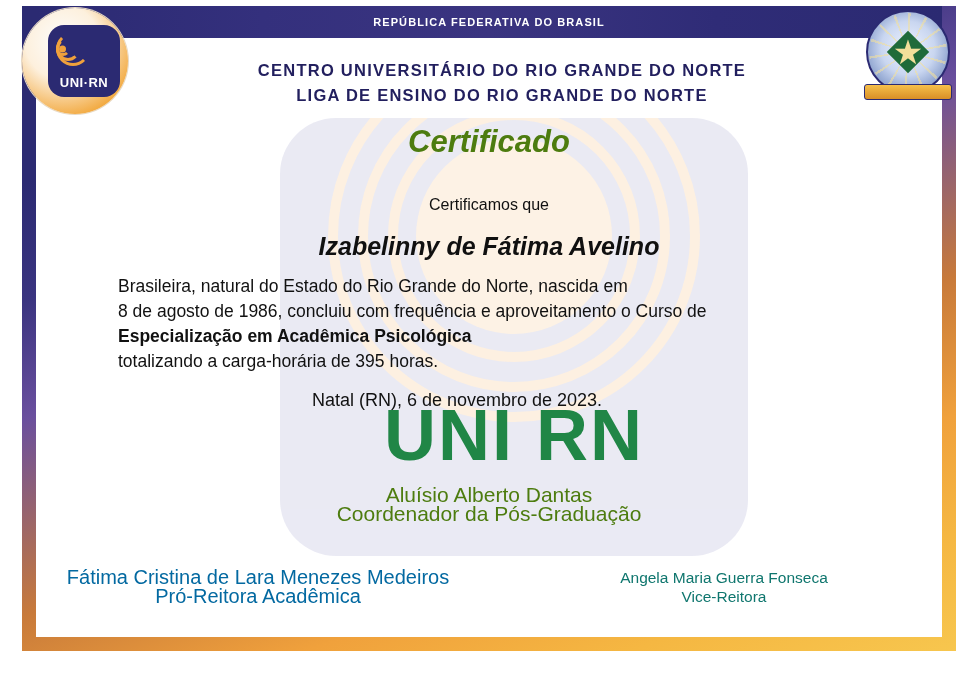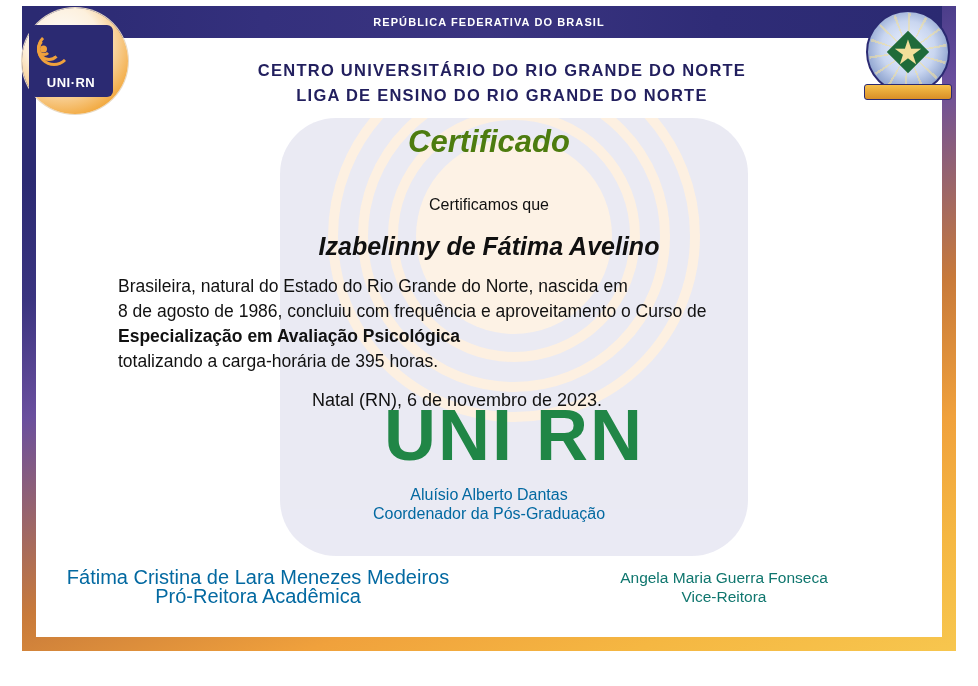--- a/index.html
+++ b/index.html
@@ -123,24 +123,24 @@
   .logo-left {
     position: absolute;
     left: 22px; top: 8px;
     width: 106px; height: 106px;
     border-radius: 50%;
     background: radial-gradient(circle at 38% 32%, #fdfdfd 0%, #fdf0dd 38%, #f2a93f 78%, #e08a2a 100%);
     box-shadow: 0 0 0 1px #e7d9c4;
   }
   .logo-left-inner {
     position: absolute;
-    left: 7px; top: 17px;
-    width: 84px; height: 72px;
+    left: 26px; top: 17px;
+    width: 72px; height: 72px;
     background: #2b2a72;
-    border-radius: 6px;
+    border-radius: 16px;
     overflow: hidden;
   }
   .logo-left-inner .arcs {
     position: absolute;
     left: 8px; top: 7px;
     width: 40px; height: 34px;
   }
   .logo-left-inner .arc {
     position: absolute;
     left: 0; top: 50%;
@@ -279,23 +279,23 @@
     font-size: 18px;
     color: #111111;
   }
 
   
   .sig-center {
     position: absolute;
     left: 0; top: 485px;
     width: 978px;
     text-align: center;
-    font-size: 16px;
+    font-size: 21px;
     line-height: 19px;
-    color: #0369a1;
+    color: #4d7c0f;
   }
   .sig-bottom-left {
     position: absolute;
     left: 60px; top: 568px;
     width: 396px;
     text-align: center;
     font-size: 20px;
     line-height: 19px;
     color: #0369a1;
   }
@@ -361,21 +361,21 @@
 
   <div class="cert-title">Certificado</div>
 
   <div class="line-certificamos">Certificamos que</div>
 
   <div class="recipient-name">Izabelinny de Fátima Avelino</div>
 
   <div class="para-block">
     <div>Brasileira, natural do Estado do Rio Grande do Norte, nascida em</div>
     <div>8 de agosto de 1986, concluiu com frequência e aproveitamento o Curso de</div>
-    <div class="strong">Especialização em Avaliação Psicológica</div>
+    <div class="strong">Especialização em Acadêmica Psicológica</div>
     <div>totalizando a carga-horária de 395 horas.</div>
   </div>
 
   <div class="place-date">Natal (RN), 6 de novembro de 2023.</div>
 
   <div class="sig-center">
     <div>Aluísio Alberto Dantas</div>
     <div>Coordenador da Pós-Graduação</div>
   </div>
 

